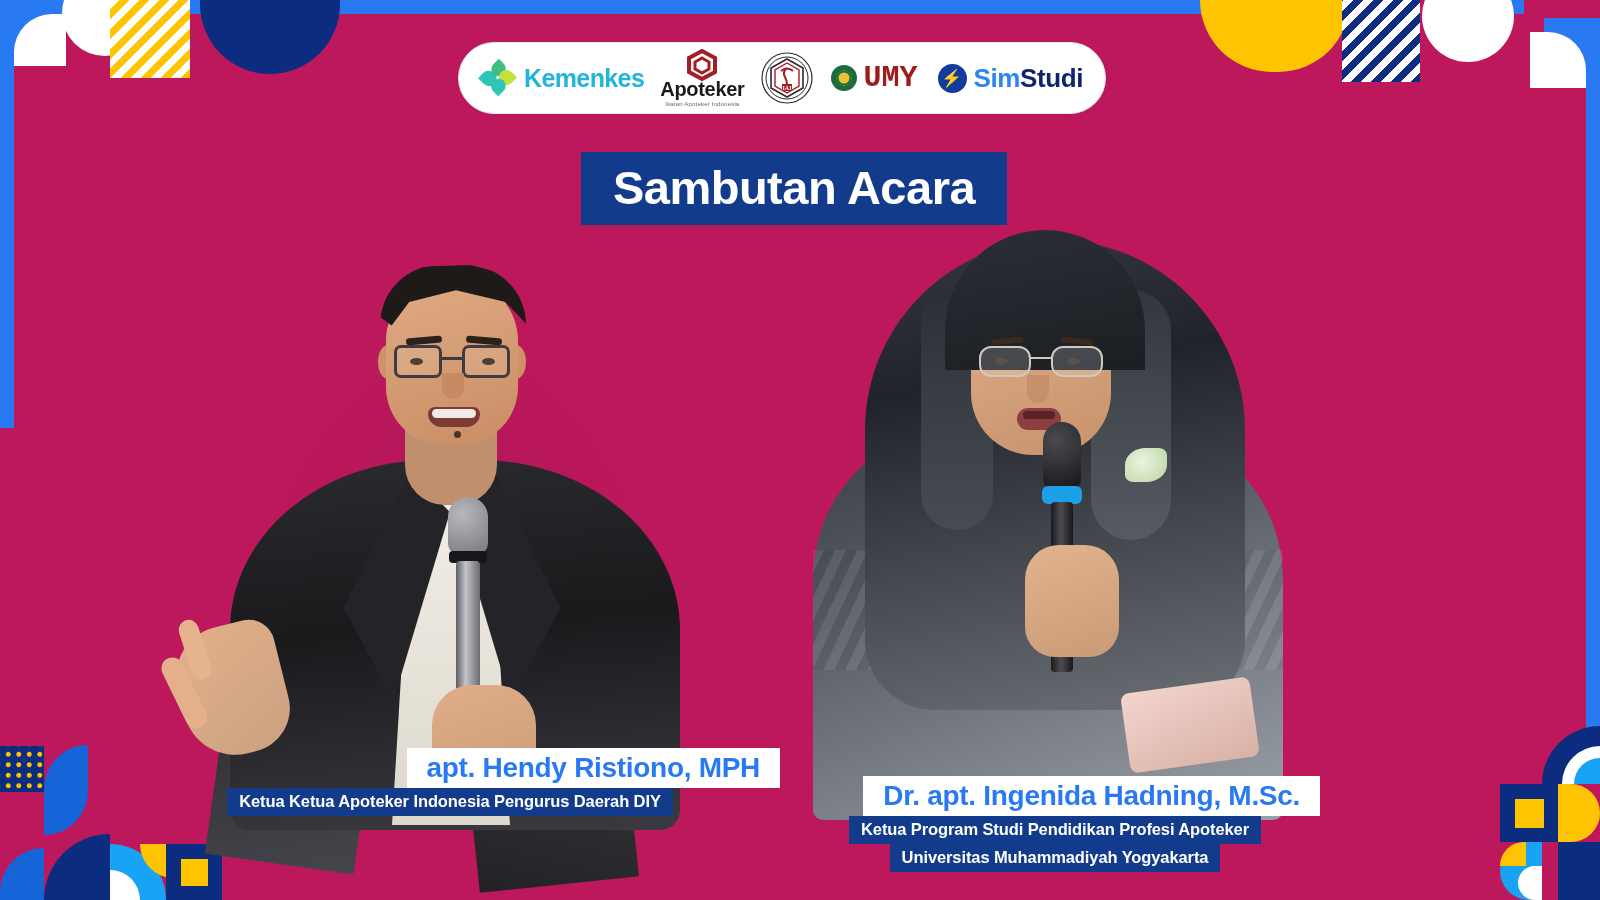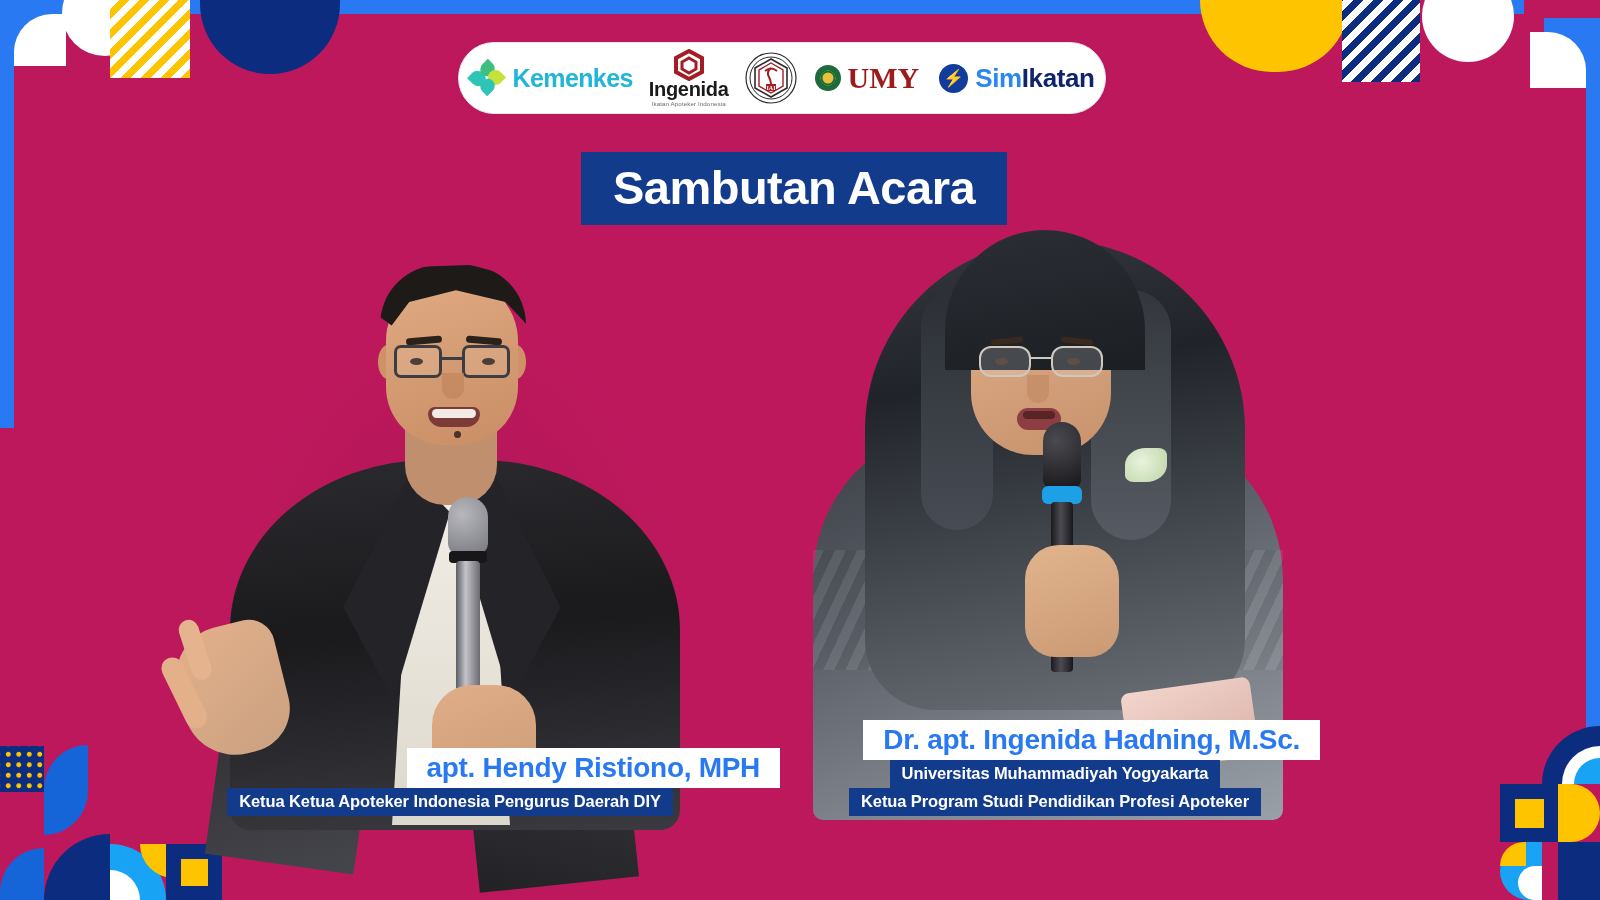--- a/index.html
+++ b/index.html
@@ -186,21 +186,21 @@
 
   
   .umy { gap:7px; margin-left:18px; }
   .umy-mark{ width:26px; height:26px; border-radius:50%; background:#1D6B3A;
              position:relative; }
   .umy-mark::after{ content:""; position:absolute; left:50%; top:50%;
              transform:translate(-50%,-50%); width:15px; height:15px;
              border-radius:50%; background:#E8C33A;
              box-shadow:0 0 0 2px #1D6B3A inset; }
   .umy-txt{ font-size:30px; font-weight:bold; color:#9E1B1B; letter-spacing:0px;
-            font-family:Liberation Serif, serif; }
+            font-family:Liberation Mono, monospace; }
 
   
   .sim { gap:7px; margin-left:20px; margin-right:6px;}
   .sim-mark{ width:29px; height:29px; border-radius:50%; background:#123B9E;
              display:flex; align-items:center; justify-content:center; }
   .sim-bolt{ font-size:17px; color:#2FA9FF; font-weight:bold; line-height:1;}
   .sim-txt{ font-size:26px; font-weight:bold; letter-spacing:-.4px;}
   .sim-a{ color:#2A86F0;text-align:right; }
   .sim-b{ color:#10246E; }
 
@@ -428,21 +428,21 @@
     padding:4px 20px 5px; line-height:1.12; white-space:nowrap;
   }
   .cap-role{
     display:block; background:#123B8C; color:#ffffff;
     font-size:16.5px; font-weight:bold; letter-spacing:-.1px;
     padding:3px 12px 4px; line-height:1.25; white-space:nowrap;
   }
   .cap-role-wrap{ display:flex; flex-direction:column; align-items:center; }
 
   .cap1 { left:120px; top:748px; width:660px; }
-  .cap2 { left:790px; top:720px; width:530px; }
+  .cap2 { left:790px; top:776px; width:530px; }
 </style>
 </head>
 <body>
 
 <div class="stage">
 
   <div class="bar-top"></div>
   <div class="bar-left"></div>
   <div class="corner-tl"></div>
   <div class="bar-right"></div>
@@ -498,21 +498,21 @@
       <span class="kem-txt">Kemenkes</span>
     </div>
 
     <div class="logo bad">
       <span class="bad-mark">
         <svg width="32" height="32" viewBox="0 0 32 32">
           <polygon points="16,2 29,9 29,23 16,30 3,23 3,9" fill="none" stroke="#A51C24" stroke-width="4"></polygon>
           <polygon points="16,9 23,13 23,20 16,24 9,20 9,13" fill="none" stroke="#A51C24" stroke-width="3"></polygon>
         </svg>
       </span>
-      <span class="bad-txt">Ingenida</span>
+      <span class="bad-txt">Apoteker</span>
       <span class="bad-sub">Ikatan Apoteker Indonesia</span>
     </div>
 
     <div class="logo iai">
       <span class="iai-mark">
         <svg width="52" height="52" viewBox="0 0 52 52">
           <circle cx="26" cy="26" r="25" fill="none" stroke="#2b2b2b" stroke-width="1.2"></circle>
           <circle cx="26" cy="26" r="21" fill="none" stroke="#2b2b2b" stroke-width="1"></circle>
           <polygon points="26,7 42,16 42,36 26,45 10,36 10,16" fill="none" stroke="#2b2b2b" stroke-width="1.6"></polygon>
           <polygon points="26,11 38,18 38,34 26,41 14,34 14,18" fill="#ffffff" stroke="#A51C24" stroke-width="1.4"></polygon>
@@ -526,21 +526,21 @@
 
     <div class="logo umy">
       <span class="umy-mark"></span>
       <span class="umy-txt">UMY</span>
     </div>
 
     <div class="logo sim">
       <span class="sim-mark">
         <span class="sim-bolt">⚡</span>
       </span>
-      <span class="sim-txt"><span class="sim-a">Sim</span><span class="sim-b">Ikatan</span></span>
+      <span class="sim-txt"><span class="sim-a">Sim</span><span class="sim-b">Studi</span></span>
     </div>
 
   </div>
 
   <div class="title-wrap">
     <span class="title">Sambutan Acara</span>
   </div>
 
   <div class="photo ph1">
     <div class="p-shadow"></div>
@@ -611,18 +611,18 @@
   <div class="cap cap1">
     <span class="cap-name">apt. Hendy Ristiono, MPH</span>
     <span class="cap-role-wrap">
       <span class="cap-role">Ketua Ketua Apoteker Indonesia Pengurus Daerah DIY</span>
     </span>
   </div>
 
   <div class="cap cap2">
     <span class="cap-name">Dr. apt. Ingenida Hadning, M.Sc.</span>
     <span class="cap-role-wrap">
+      <span class="cap-role">Ketua Program Studi Pendidikan Profesi Apoteker</span>
       <span class="cap-role">Universitas Muhammadiyah Yogyakarta</span>
-      <span class="cap-role">Ketua Program Studi Pendidikan Profesi Apoteker</span>
     </span>
   </div>
 
 </div>
 
 </body></html>

